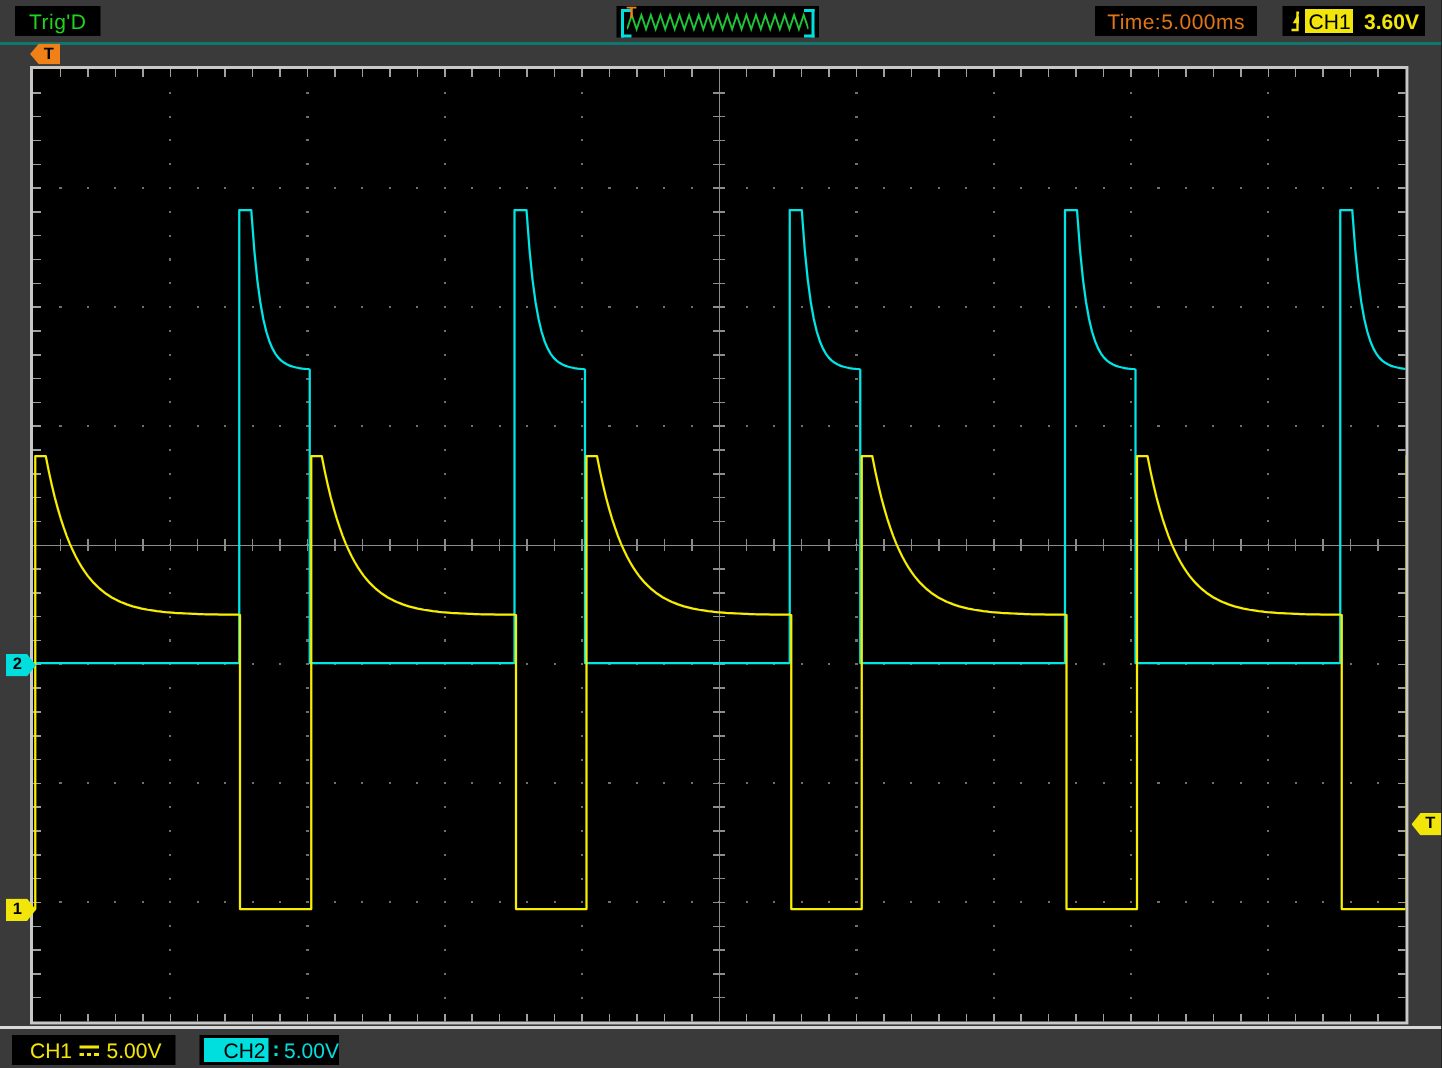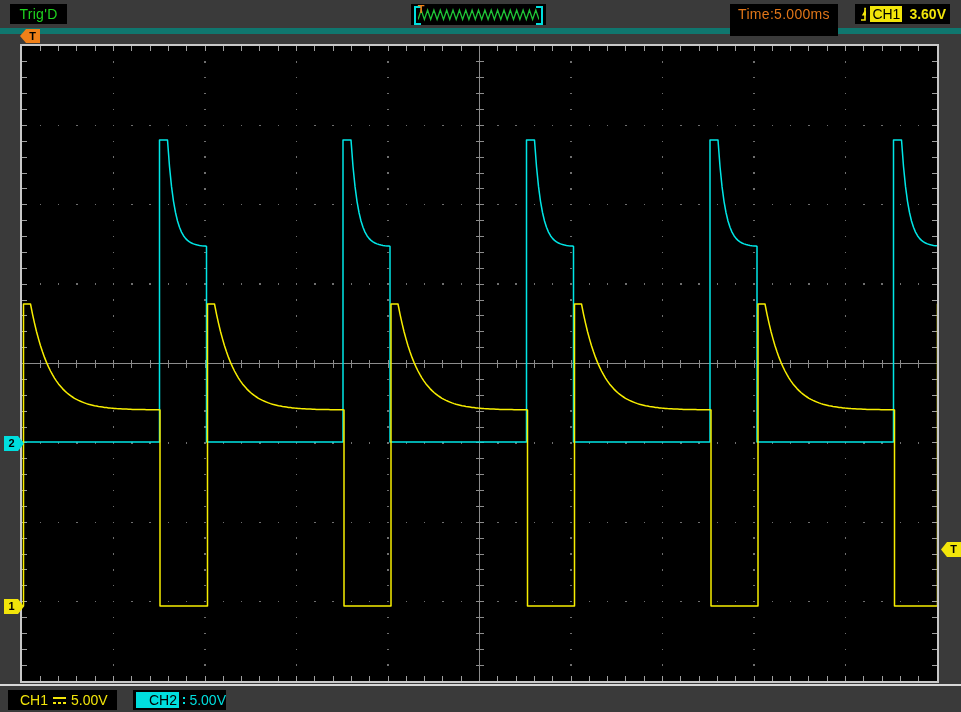--- a/index.html
+++ b/index.html
@@ -5,38 +5,38 @@
   html,body{margin:0;padding:0;background:#222;}
   .app{
     position:relative;width:961px;height:712px;
     background:#3a3a3a;overflow:hidden;
     font-family:"Liberation Sans",sans-serif;
     -webkit-font-smoothing:antialiased;
   }
   
   .topbar{
     position:absolute;left:0;top:0;width:961px;height:28px;
-    background:#3a3a3a;border-bottom:6px solid #0f766e;
+    background:#3a3a3a;border-bottom:2px solid #0f766e;
   }
   .lcd{position:absolute;background:#000;}
   .trig-status{
     left:10px;top:4px;width:57px;height:20px;
     color:#1fd41f;font-size:14px;line-height:20px;text-align:center;letter-spacing:.3px;
   }
   .preview{left:411px;top:4px;width:135px;height:21px;}
   .preview .bracket{position:absolute;top:2px;width:5px;height:15px;}
   .preview .bracket.lb{left:3px;border-left:2px solid #00dede;border-top:2px solid #00dede;border-bottom:2px solid #00dede;}
   .preview .bracket.rb{right:3px;border-right:2px solid #00dede;border-top:2px solid #00dede;border-bottom:2px solid #00dede;}
   .preview svg{position:absolute;left:7px;top:0;}
   .mini-t{
     position:absolute;left:5px;top:0px;width:10px;height:10px;
     color:#f08018;font-size:11px;font-weight:bold;line-height:10px;text-align:center;
   }
   .time-box{
-    left:730px;top:4px;width:108px;height:32px;
+    left:730px;top:4px;width:108px;height:20px;
     color:#e07518;font-size:14px;line-height:20px;text-align:center;letter-spacing:.3px;
   }
   .trig-box{
     left:855px;top:4px;width:95px;height:20px;
     display:flex;align-items:center;gap:4px;padding:0 4px;box-sizing:border-box;
   }
   .trig-box .lvl{color:#f2e50a;font-size:14px;margin-left:3px;font-weight:bold;}
   .chip{display:inline-block;font-size:14px;line-height:16px;padding:0 2px;color:#000;}
   .chip.y{background:#f2e50a;}
   .chip.c{background:#00dede;padding-left:13px;}

